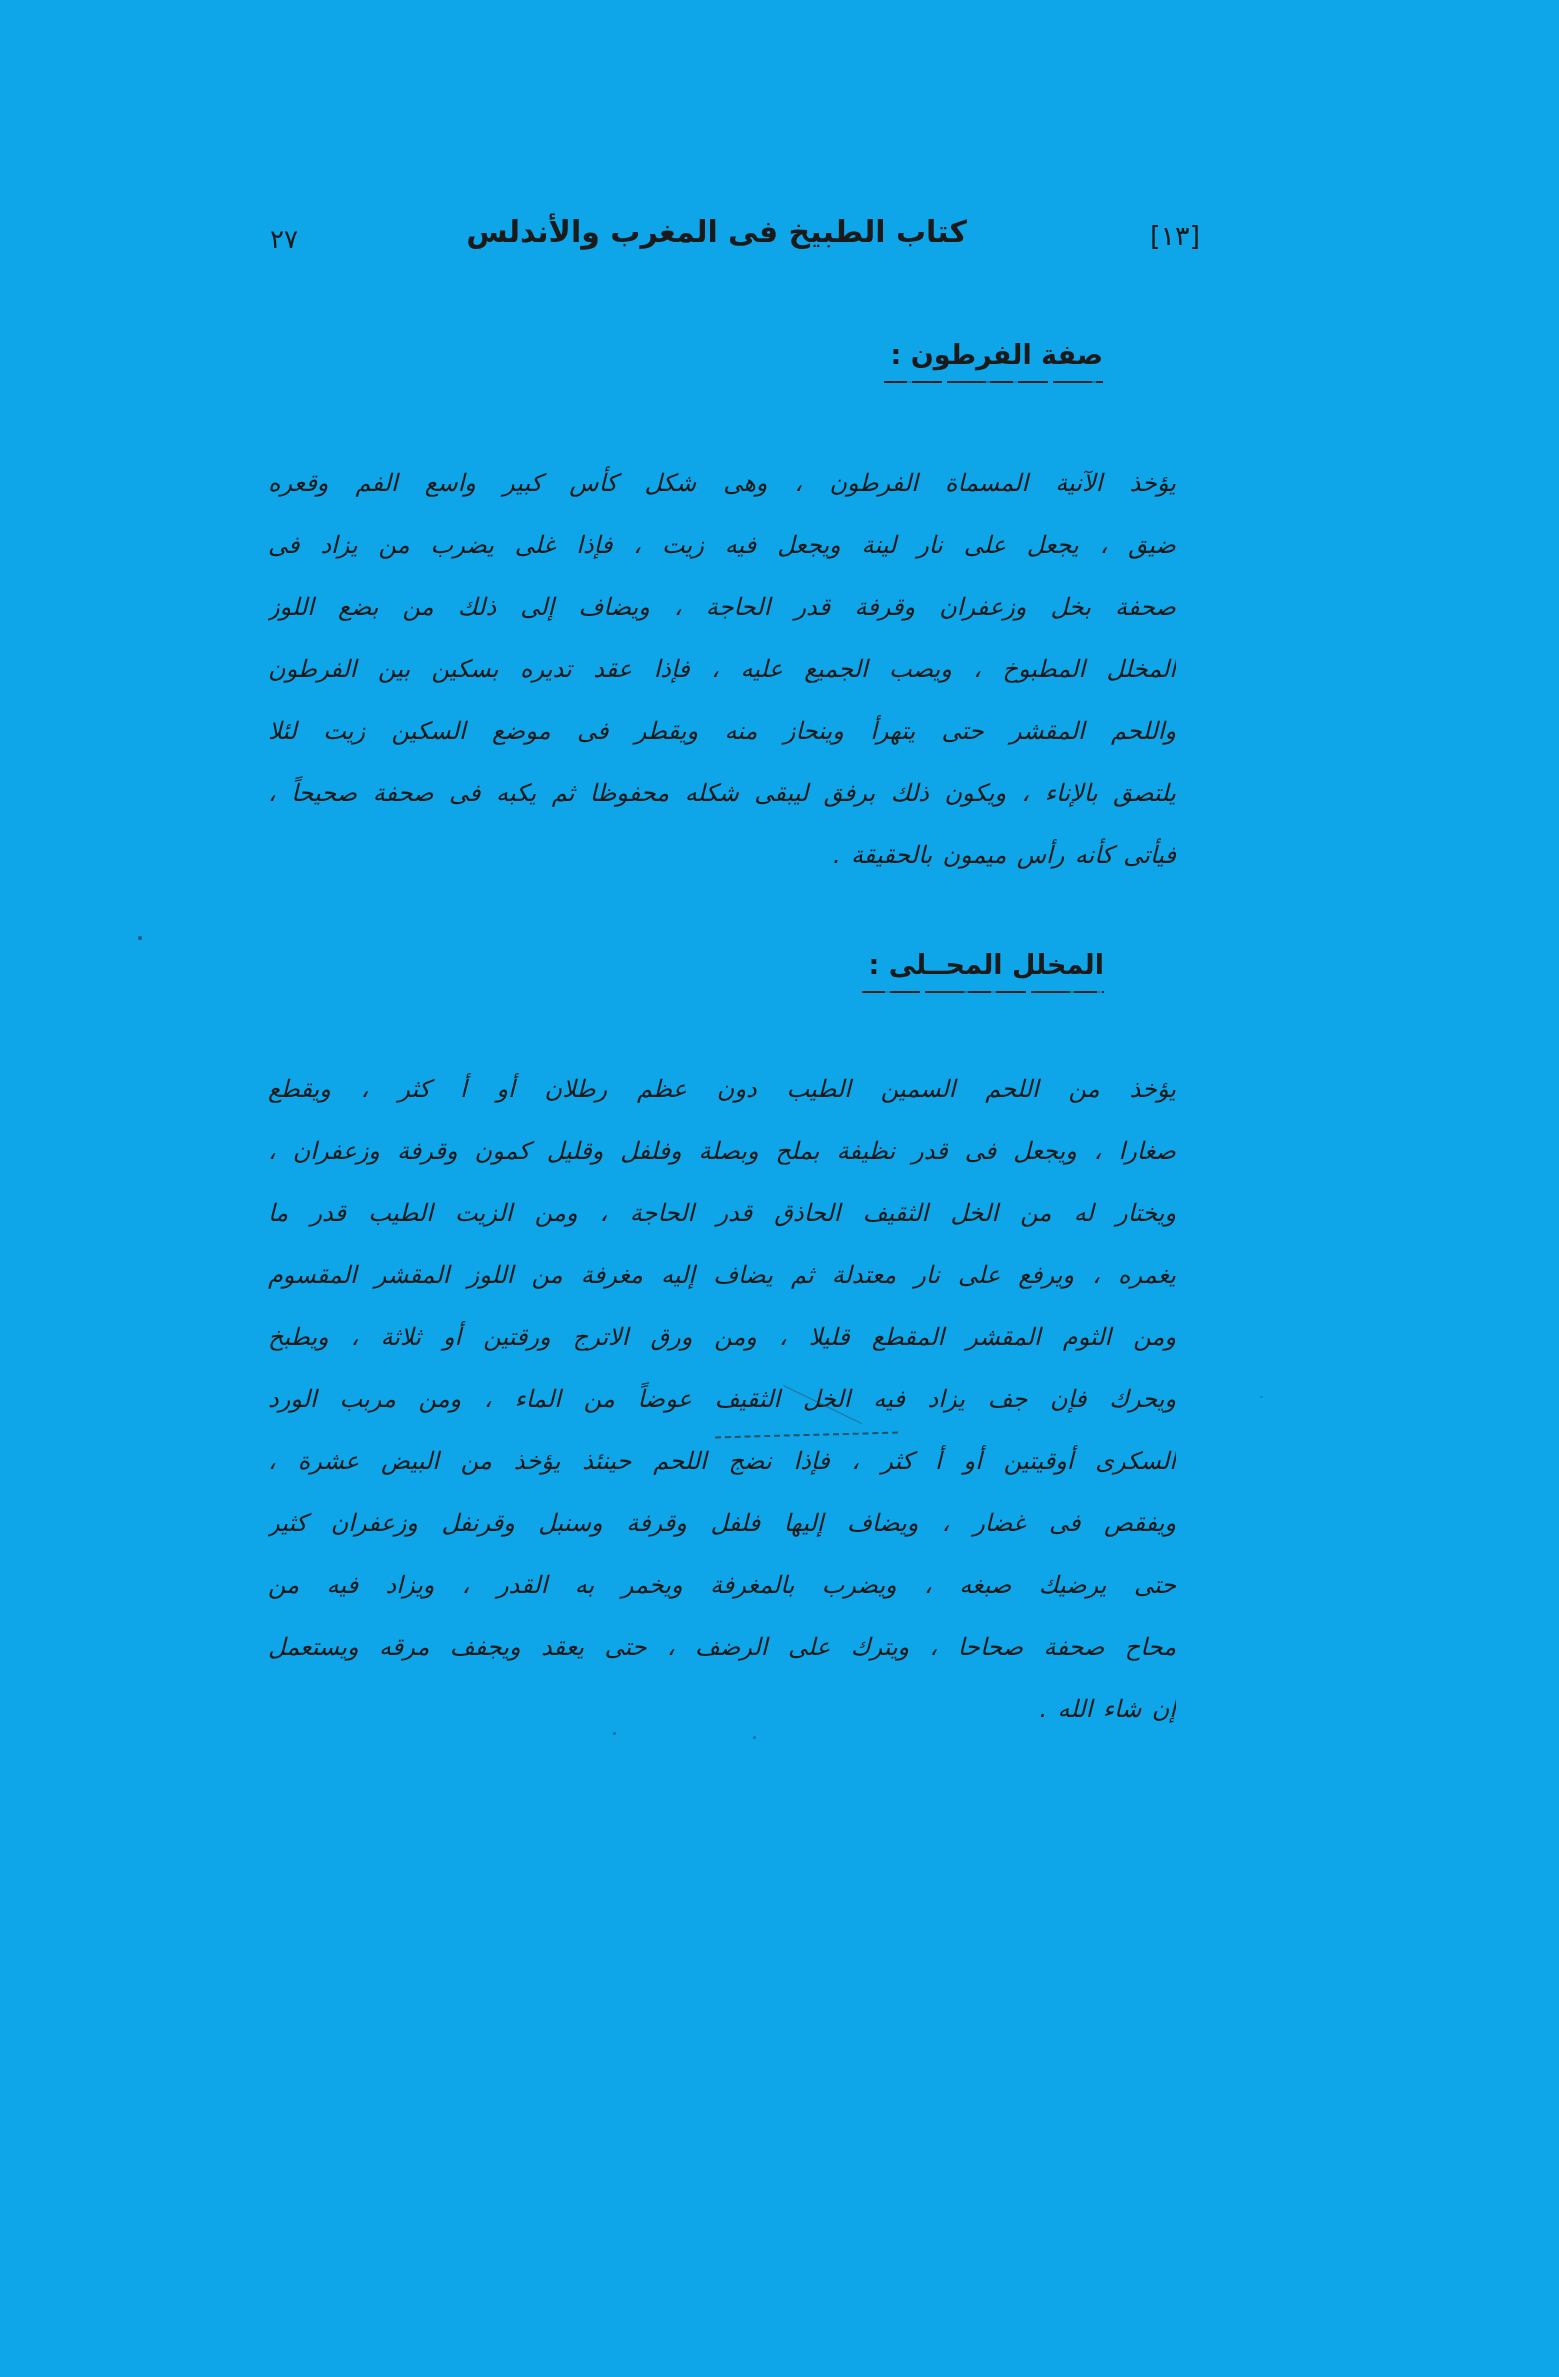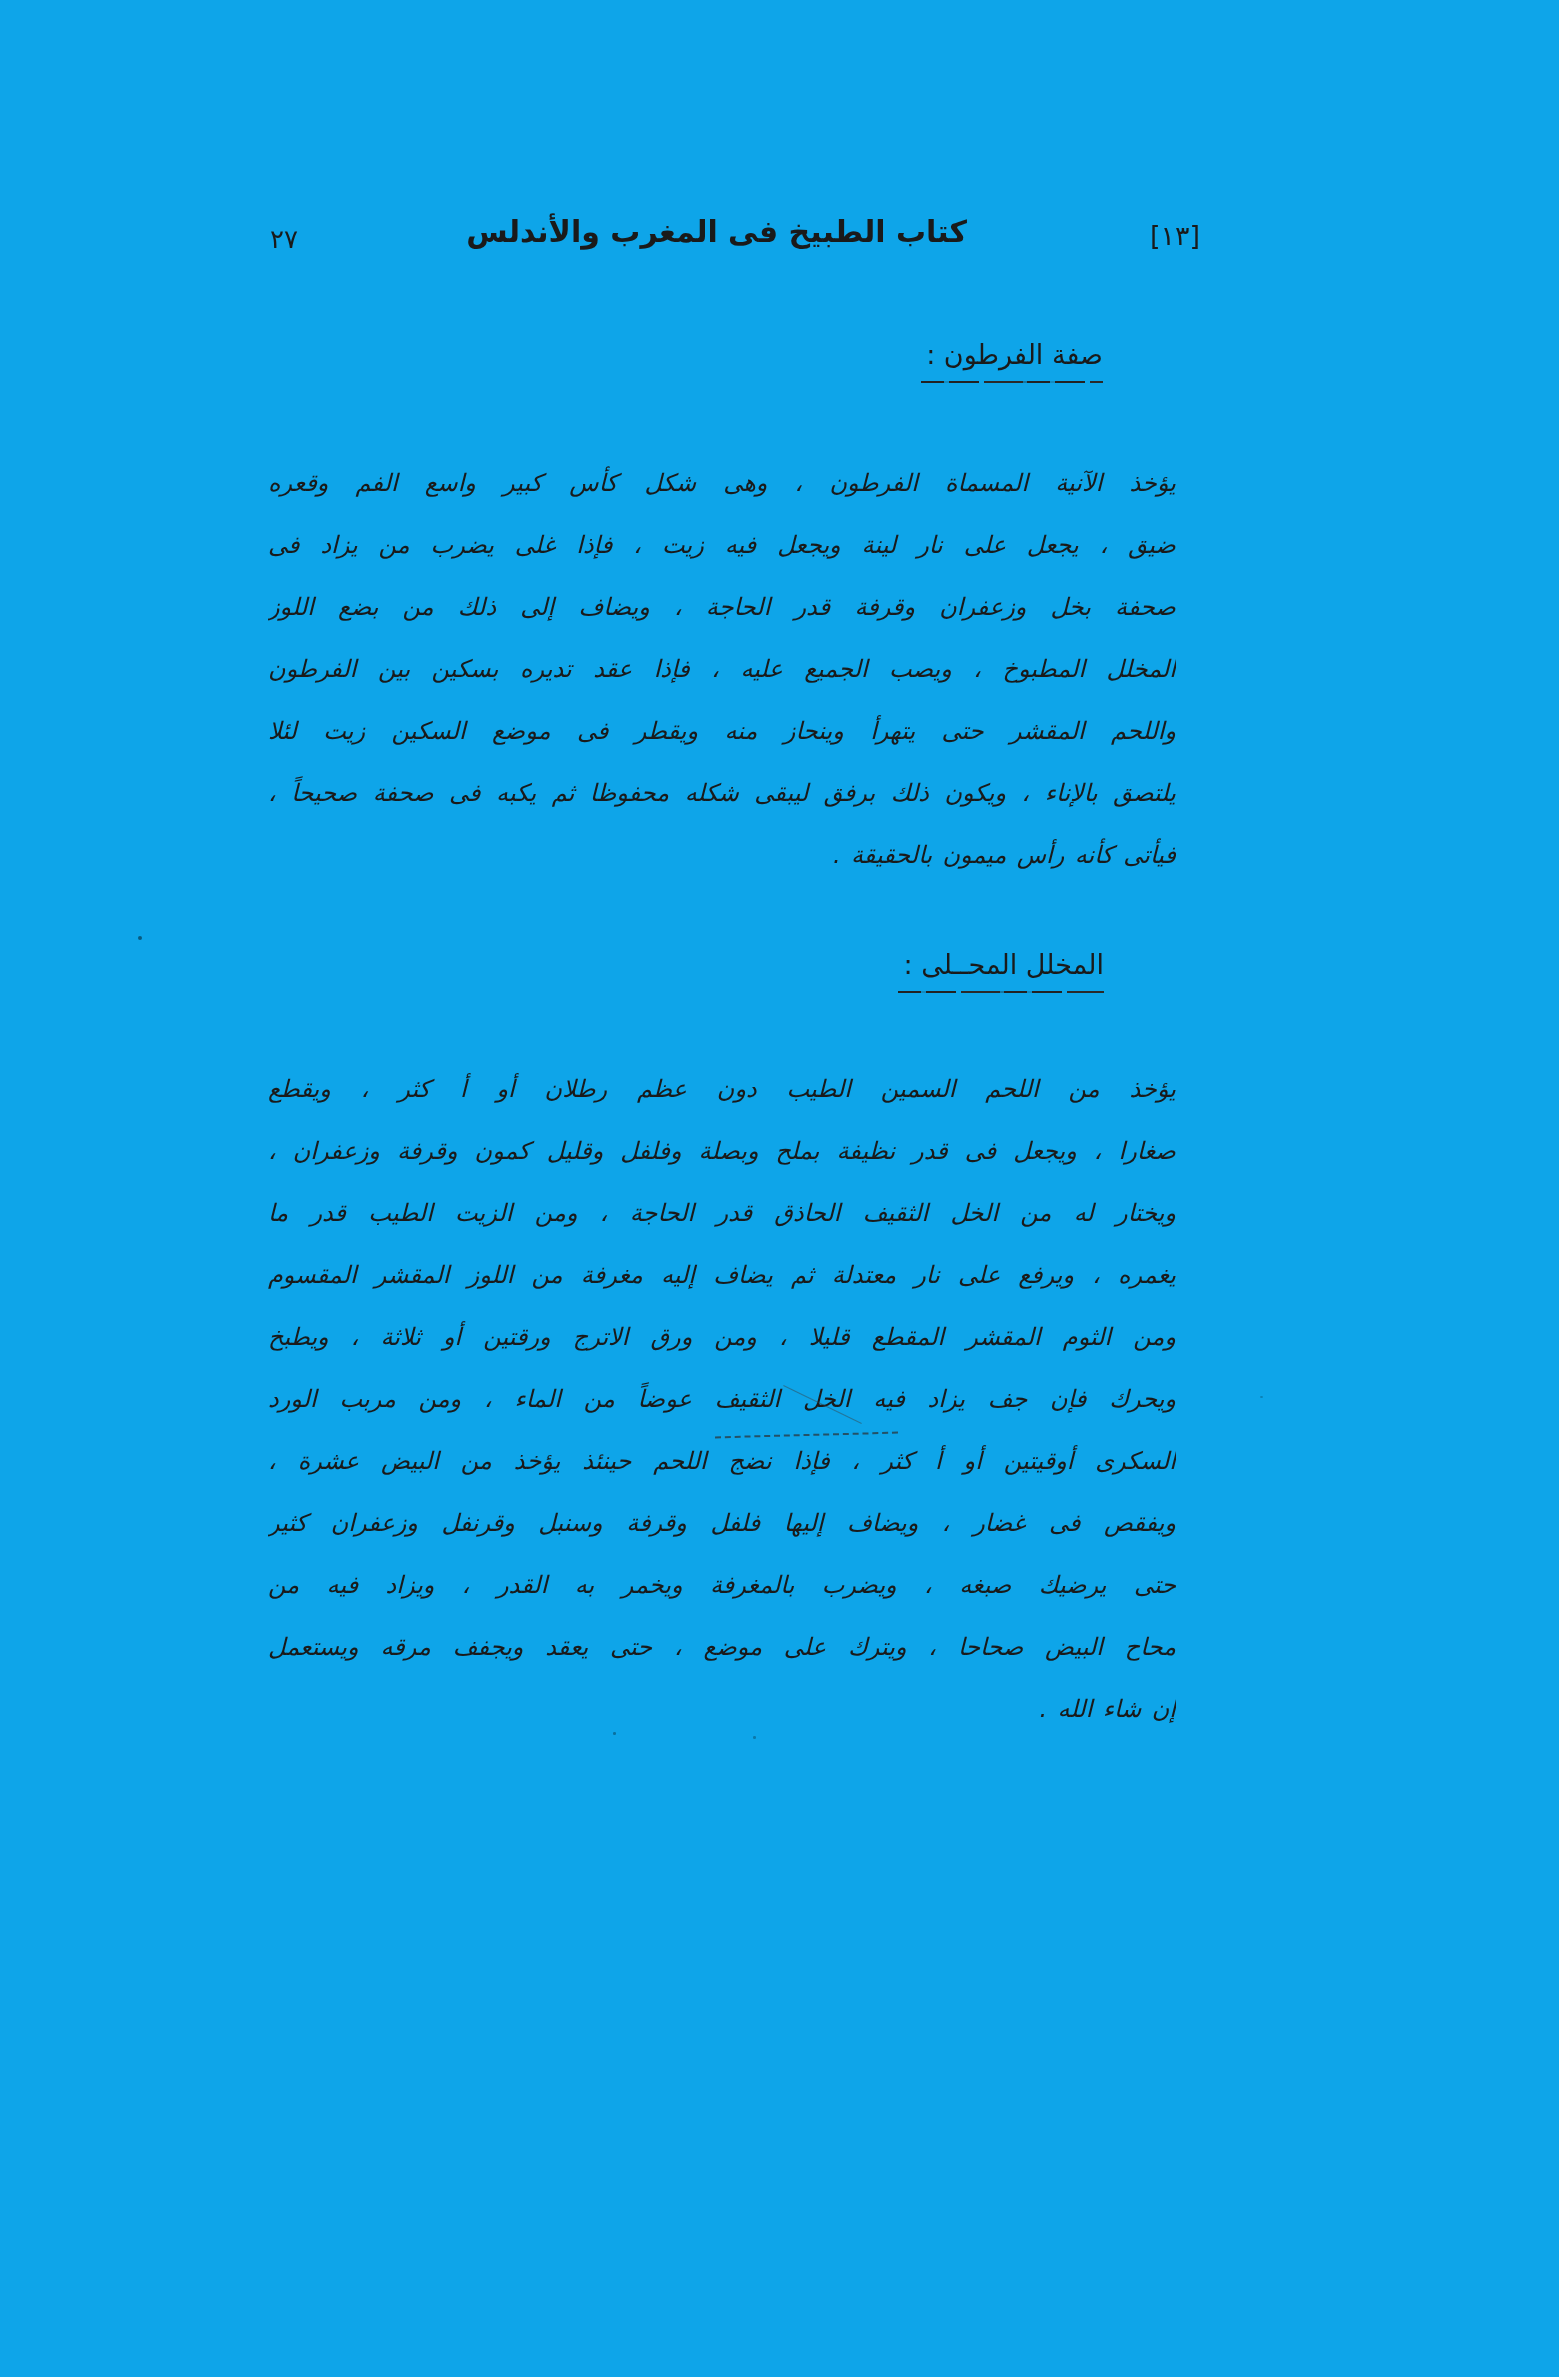--- a/index.html
+++ b/index.html
@@ -24,21 +24,21 @@
     white-space:nowrap;
   }
   .hdr-folio {
     position:absolute; top:220px; left:1142px;
     font-size:27px;
     margin-left:8px;
   }
   
   .sec-heading {
     position:absolute;
-    font-size:27px; font-weight:normal;
+    font-size:27px; font-weight:bold;
     text-align:right; white-space:nowrap;
   }
   .sec-heading .rule {
     margin-top:11px; height:2px; width:103%;
     background:repeating-linear-gradient(90deg,
       #222 0 23px, rgba(34,34,34,.2) 23px 28px,
       #222 28px 58px, transparent 58px 63px,
       #2a2a2a 63px 102px, rgba(34,34,34,.35) 102px 106px);
   }
   #heading-1 { top:339px;  right:456px; }
@@ -107,21 +107,21 @@
   <div class="para" id="para-2">
     <div class="tline">يؤخذ من اللحم السمين الطيب دون عظم رطلان أو أ كثر ، ويقطع</div>
     <div class="tline">صغارا ، ويجعل فى قدر نظيفة بملح وبصلة وفلفل وقليل كمون وقرفة وزعفران ،</div>
     <div class="tline">ويختار له من الخل الثقيف الحاذق قدر الحاجة ، ومن الزيت الطيب قدر ما</div>
     <div class="tline">يغمره ، ويرفع على نار معتدلة ثم يضاف إليه مغرفة من اللوز المقشر المقسوم</div>
     <div class="tline">ومن الثوم المقشر المقطع قليلا ، ومن ورق الاترج ورقتين أو ثلاثة ، ويطبخ</div>
     <div class="tline">ويحرك فإن جف يزاد فيه الخل الثقيف عوضاً من الماء ، ومن مربب الورد</div>
     <div class="tline">السكرى أوقيتين أو أ كثر ، فإذا نضج اللحم حينئذ يؤخذ من البيض عشرة ،</div>
     <div class="tline">ويفقص فى غضار ، ويضاف إليها فلفل وقرفة وسنبل وقرنفل وزعفران كثير</div>
     <div class="tline">حتى يرضيك صبغه ، ويضرب بالمغرفة ويخمر به القدر ، ويزاد فيه من</div>
-    <div class="tline">محاح البيض صحاحا ، ويترك على موضع ، حتى يعقد ويجفف مرقه ويستعمل</div>
+    <div class="tline">محاح صحفة صحاحا ، ويترك على الرضف ، حتى يعقد ويجفف مرقه ويستعمل</div>
     <div class="tline endline">إن شاء الله .</div>
   </div>
 
   <div class="artifact artifact-overline"></div>
   <div class="artifact artifact-slash"></div>
   <div class="artifact speck" id="speck-1"></div>
   <div class="artifact speck" id="speck-2"></div>
   <div class="artifact speck" id="speck-3"></div>
   <div class="artifact speck" id="speck-4"></div>
 

